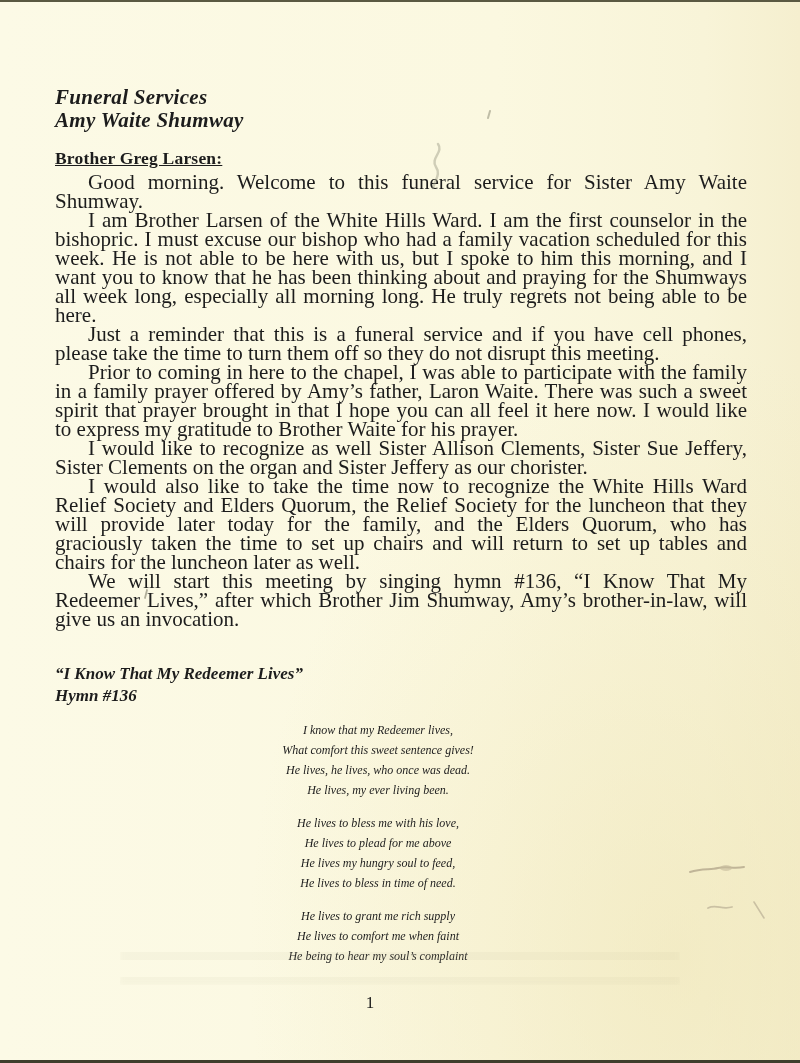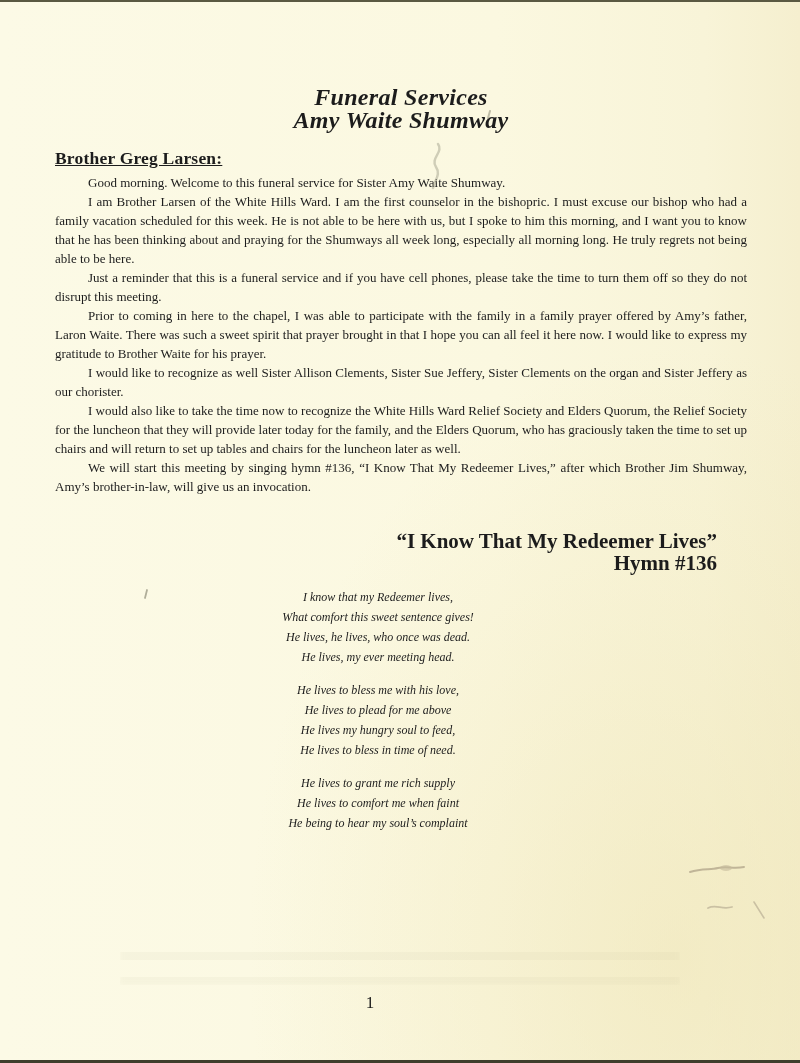--- a/index.html
+++ b/index.html
@@ -23,43 +23,42 @@
   }
   .scan-edge-bottom{
     position:absolute;bottom:0;left:0;width:100%;height:3px;
     background:#3f3e2c;
   }
   .content{
     position:absolute;top:0;left:55px;width:692px;
   }
   .title-block{
     margin-top:86px;
-    text-align:center;
     font-weight:bold;font-style:italic;
-    font-size:24px;line-height:23px;
+    font-size:21px;line-height:23px;
     letter-spacing:0.3px;
   }
   .speaker-heading{
     margin-top:16px;
     font-weight:bold;
     font-size:17.5px;line-height:21px;
     text-decoration:underline;
     letter-spacing:0.2px;
   }
   .body-text{
     margin-top:4px;
-    font-size:13px;line-height:19px;
+    font-size:21px;line-height:19px;
     text-align:justify;
   }
   .body-text p{margin:0;text-indent:33px;}
   .hymn-head{
     margin-top:34px;
-    text-align:right;
-    font-weight:bold;
-    font-size:21px;line-height:22px;
+    text-align:left;
+    font-weight:bold;font-style:italic;
+    font-size:17px;line-height:22px;
     padding-right:30px;
   }
   .verse{
     margin-top:13px;
     text-align:center;
     font-style:italic;
     font-size:12px;line-height:20px;
     padding-right:46px;
   }
   .verse:first-of-type{margin-top:14px;}
@@ -107,21 +106,21 @@
 
     <div class="hymn-head">
       <div>“I Know That My Redeemer Lives”</div>
       <div>Hymn #136</div>
     </div>
 
     <div class="verse">
       <div>I know that my Redeemer lives,</div>
       <div>What comfort this sweet sentence gives!</div>
       <div>He lives, he lives, who once was dead.</div>
-      <div>He lives, my ever meeting head.</div>
+      <div>He lives, my ever living been.</div>
     </div>
 
     <div class="verse">
       <div>He lives to bless me with his love,</div>
       <div>He lives to plead for me above</div>
       <div>He lives my hungry soul to feed,</div>
       <div>He lives to bless in time of need.</div>
     </div>
 
     <div class="verse">

